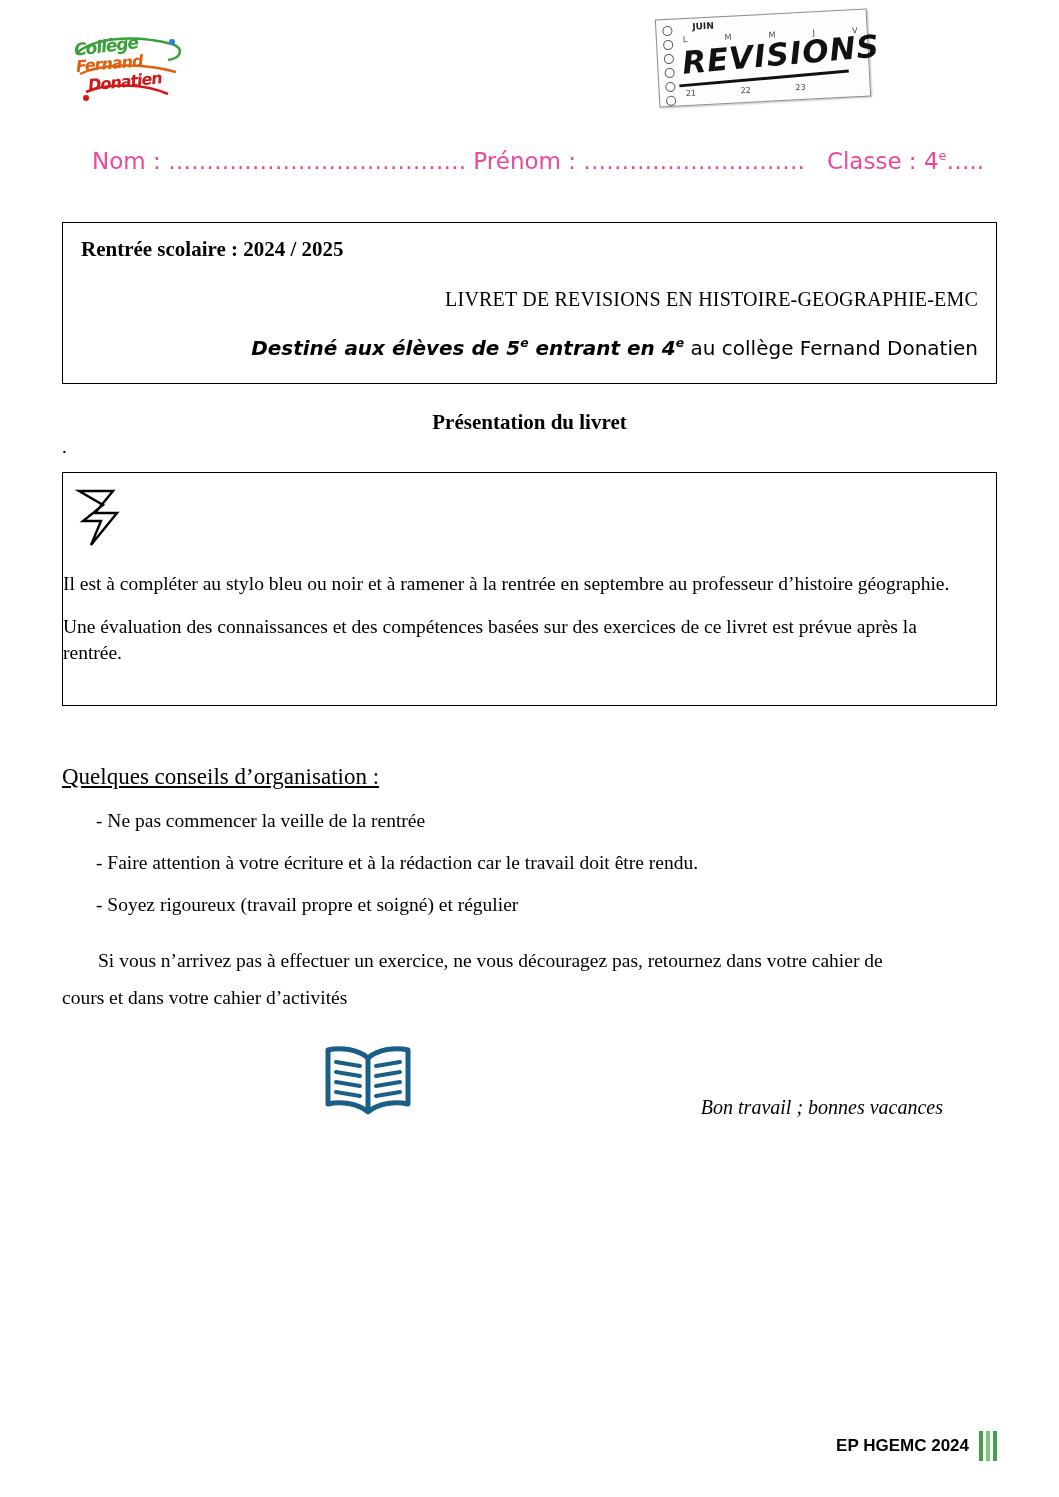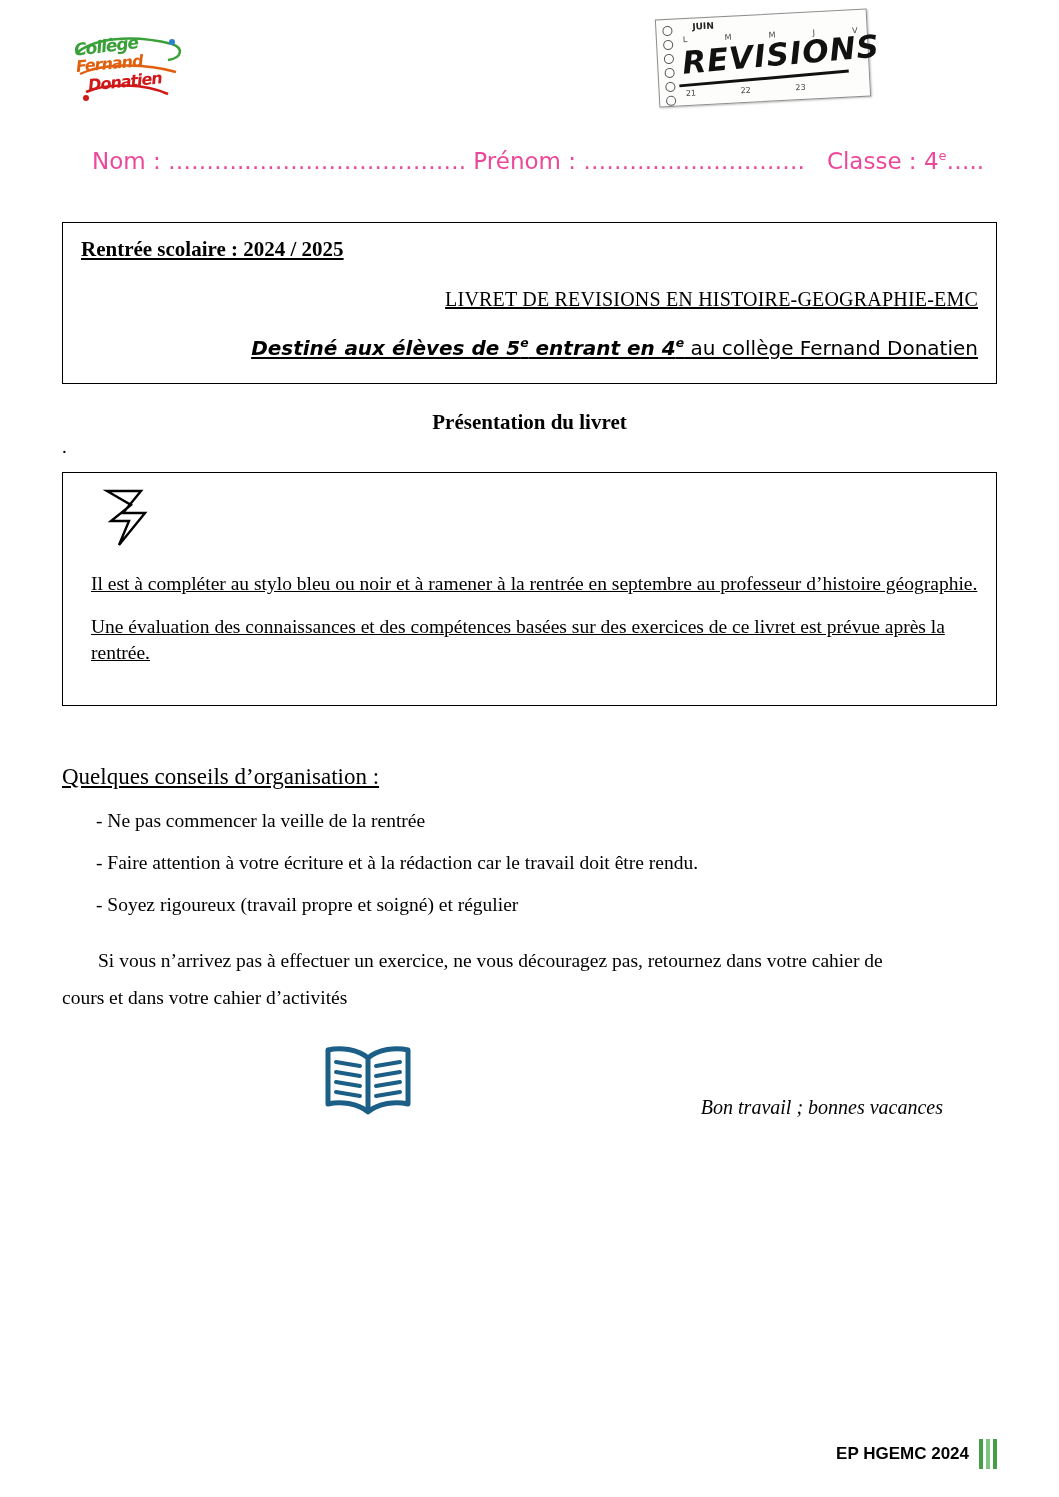--- a/index.html
+++ b/index.html
@@ -148,21 +148,20 @@
     color: #ec4899;
     white-space: nowrap;
   }
   .identity .gap { letter-spacing: 0; }
   .identity sup { font-size: 13px; vertical-align: super; }
 
   
   .box {
     border: 1px solid #000;
     box-sizing: border-box;
-    text-decoration: underline;
   }
   .box-title {
     margin-top: 48px;
     padding: 14px 18px 22px 18px;
   }
   .box-title .l1 {
     font-weight: bold;
     font-size: 21px;
   }
   .box-title .l2 {
@@ -202,21 +201,21 @@
   }
   .intro .ind { display: inline-block; width: 56px; }
   .dot-line {
     font-size: 19px;
     line-height: .6;
     margin-top: 6px;
   }
 
   .box-warning {
     margin-top: 20px;
-    padding: 14px 16px 22px 28px;
+    padding: 14px 16px 22px 0;
     position: relative;
     min-height: 224px;
   }
   .bolt {
     margin-left: 10px;
     margin-bottom: 18px;
   }
   .box-warning p {
     margin: 0 0 18px 0;
     font-size: 19.5px;
@@ -252,21 +251,21 @@
     text-align: right;
     font-style: italic;
     font-size: 20px;
     margin-top: -28px;
     padding-right: 54px;
   }
 
   .footer {
     position: absolute;
     right: 62px;
-    bottom: 28px;
+    bottom: 36px;
     display: flex;
     align-items: center;
     gap: 10px;
   }
   .footer .txt {
     font-family: "Liberation Sans", sans-serif;
     font-weight: bold;
     font-size: 17px;
   }
   .footer .bars {

